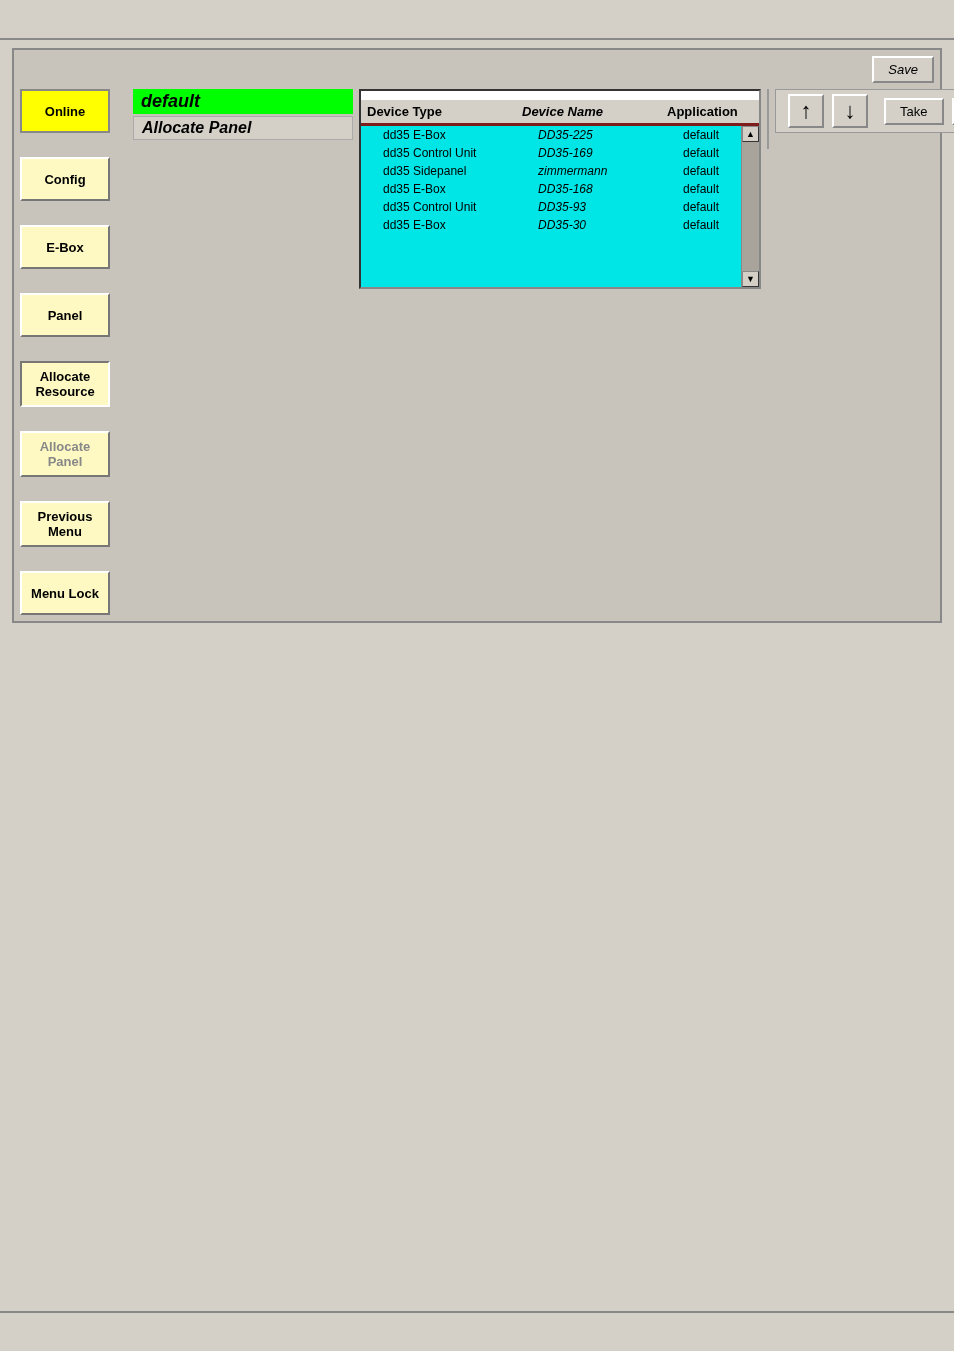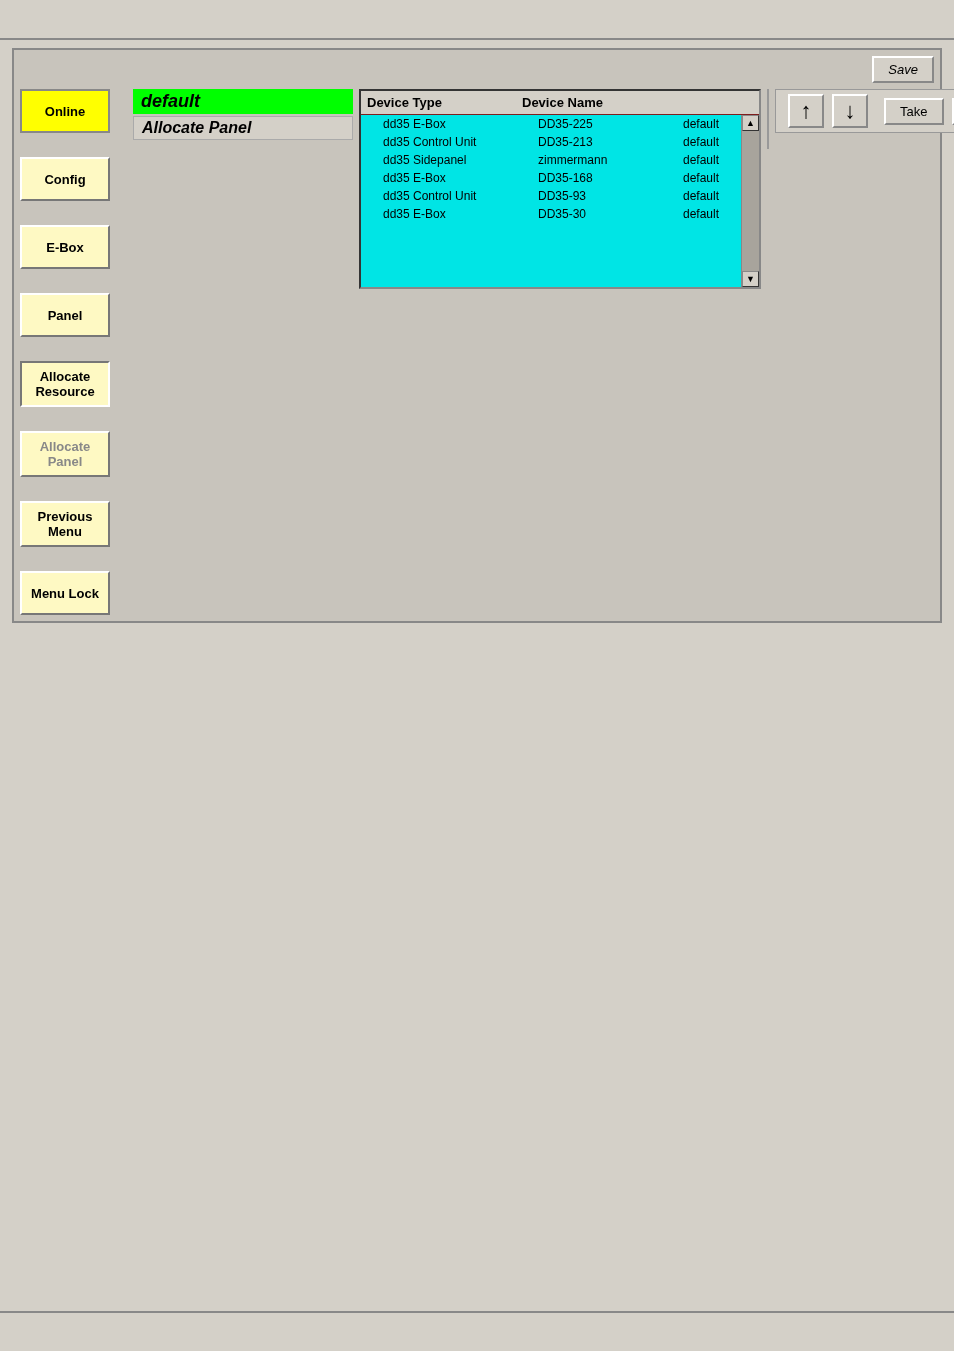--- a/index.html
+++ b/index.html
@@ -143,25 +143,26 @@
       border: 2px inset #888;
       background: #fff;
       display: flex;
       flex-direction: column;
     }
 
     .dt-header {
       display: flex;
       background: #d4d0c8;
       padding: 3px 0;
-      border-bottom: 1px solid #7f1d1d;
+      border-bottom: 3px solid #7f1d1d;
+      margin-top: 9px;
     }
 
     .dt-col1 { width: 155px; padding: 1px 6px; font-weight: bold; font-size: 13px; }
-    .dt-col2 { width: 145px; padding: 1px 6px; font-weight: bold; font-size: 13px; }
+    .dt-col2 { width: 145px; padding: 1px 6px; font-weight: bold; font-size: 13px; font-style: italic; }
     .dt-col3 { flex: 1; padding: 1px 6px; font-weight: bold; font-size: 13px; }
 
     .dt-body {
       display: flex;
       flex: 1;
     }
 
     .dt-rows {
       flex: 1;
       background: #00e5e5;
@@ -306,31 +307,32 @@
 
         <div class="panel-name-row">
           <span class="panel-title-green">default</span>
           <span class="panel-subtitle">Allocate Panel</span>
         </div>
 
         <div class="device-table-wrapper" style="height:200px;">
           <div class="dt-header">
             <span class="dt-col1">Device Type</span>
             <span class="dt-col2">Device Name</span>
+            <span class="dt-col3">Application</span>
           </div>
           <div class="dt-body">
             <div class="dt-rows" id="table-rows">
                 <div class="dt-row">
       <span class="dt-col1">dd35 E-Box</span>
       <span class="dt-col2">DD35-225</span>
       <span class="dt-col3">default</span>
     </div>
                 <div class="dt-row">
       <span class="dt-col1">dd35 Control Unit</span>
-      <span class="dt-col2">DD35-213</span>
+      <span class="dt-col2">DD35-169</span>
       <span class="dt-col3">default</span>
     </div>
                 <div class="dt-row">
       <span class="dt-col1">dd35 Sidepanel</span>
       <span class="dt-col2">zimmermann</span>
       <span class="dt-col3">default</span>
     </div>
                 <div class="dt-row">
       <span class="dt-col1">dd35 E-Box</span>
       <span class="dt-col2">DD35-168</span>

